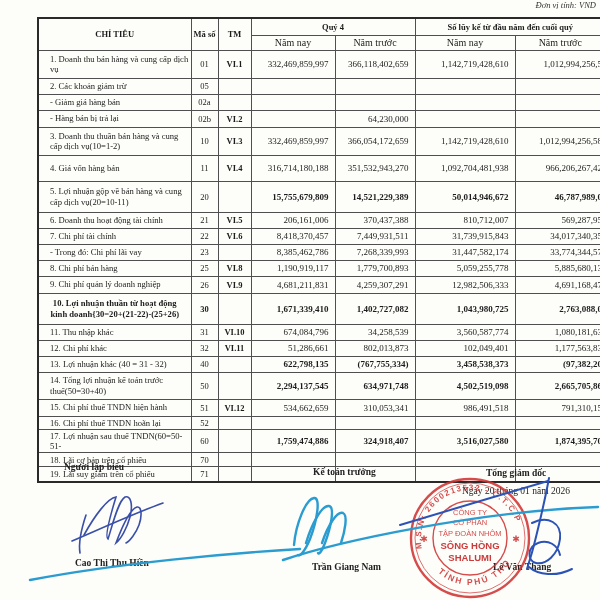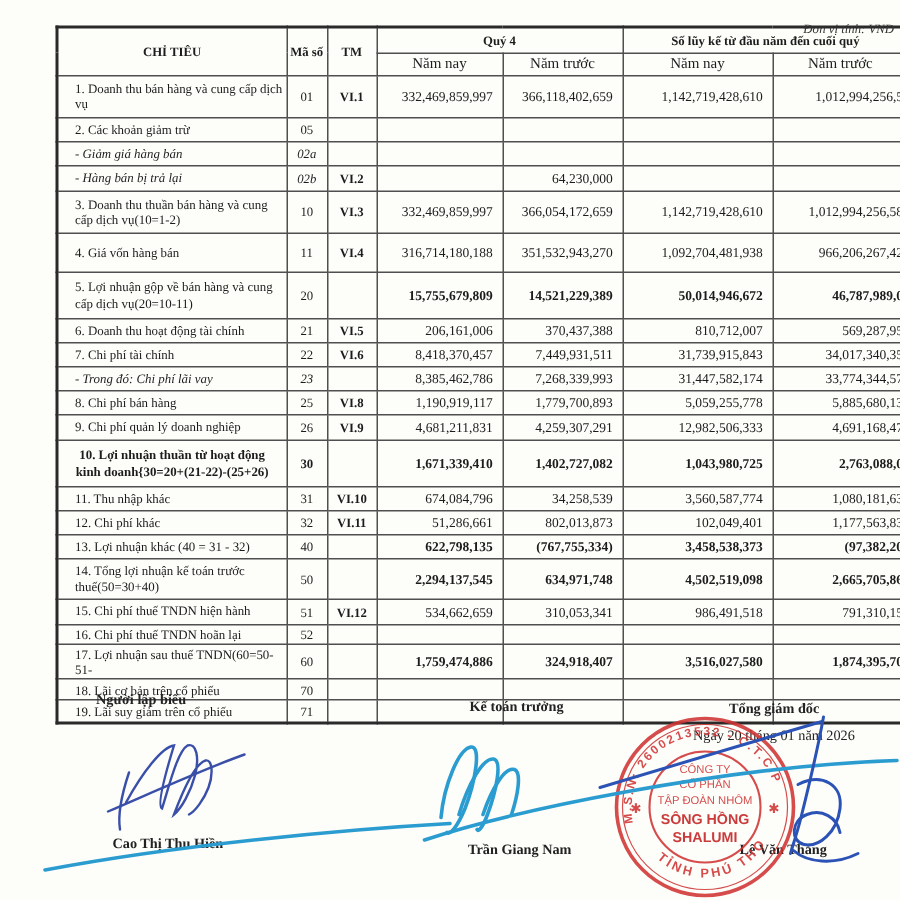--- a/index.html
+++ b/index.html
@@ -1,29 +1,29 @@
 <!DOCTYPE html>
 <html><head>
 <meta charset="utf-8">
 <style>
   html,body{margin:0;padding:0;}
   body{width:600px;height:600px;font-family:"Liberation Serif",serif;color:#1c1c1c;}
   #page{position:relative;width:600px;height:600px;background:#fdfdfa;overflow:hidden;}
-  .unit{position:absolute;top:14px;right:4px;font-size:8.5px;font-style:italic;color:#333;font-family:Liberation Serif, serif;}
+  .unit{position:absolute;top:0;right:4px;font-size:8.5px;font-style:italic;color:#333;font-family:Liberation Serif, serif;}
   table{border-collapse:collapse;table-layout:fixed;width:568px;margin:17px 0 0 37px;}
   th,td{border:1px solid #4f4f4f;overflow:hidden;vertical-align:middle;}
   table{border:2px solid #2a2a2a;}
   thead th{font-size:8.5px;font-weight:bold;text-align:center;padding:0 1px;}
   thead tr.sub th{font-weight:normal;font-size:10px;}
   td.c-name{font-size:8.6px;text-align:left;padding:1px 2px 1px 11px;line-height:1.2;}
   td.c-code{font-size:8.5px;text-align:center;}
   td.c-tm{font-size:8.5px;font-weight:bold;text-align:center;}
   td.c-num{font-size:9px;text-align:right;padding-right:6px;white-space:nowrap;}
   td.last{padding-right:3px;}
-  tr.it td.c-name, tr.it td.c-code{font-style:italic;}
+  tr.it td.c-name, tr.it td.c-code{}
   tr.bv td.c-num{font-weight:bold;}
   tr.nb td.c-name{font-weight:bold;text-align:center;padding:0 8px;}
   tr.nb td.c-code{font-weight:bold;}
   .sig-label{position:absolute;font-size:9.5px;font-weight:bold;color:#222;}
   .sig-name{position:absolute;font-size:9.5px;font-weight:bold;color:#222;}
   .dateline{position:absolute;font-size:9.5px;color:#222;margin-top:36px;}
   svg text{font-family:"Liberation Sans",sans-serif;}
 </style>
 </head>
 <body>

